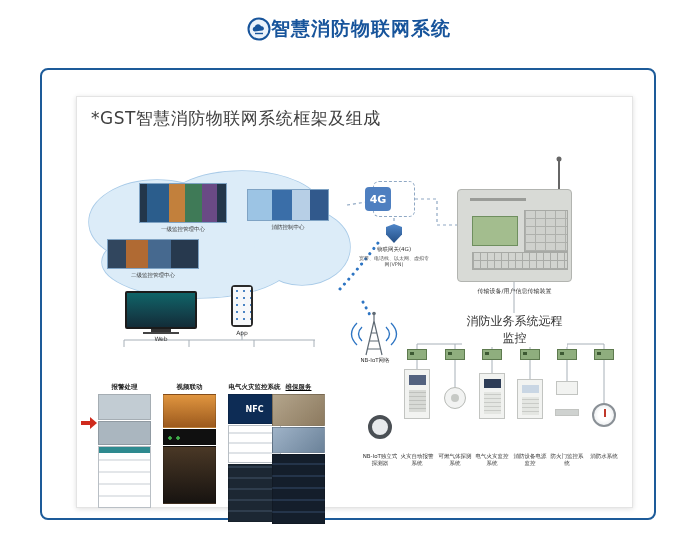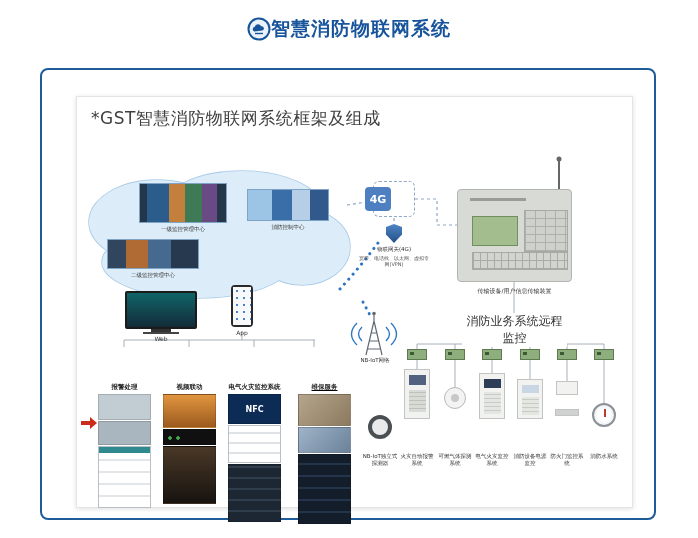--- a/index.html
+++ b/index.html
@@ -146,21 +146,21 @@
         <div class="pb" style="height:34px;background:linear-gradient(180deg,#e0953f,#9c5a1e);"></div>
         <div class="pb" style="height:16px;background:#101010;background-image:radial-gradient(circle at 6px 8px,#3fae4a 1.5px,transparent 2px),radial-gradient(circle at 14px 8px,#3fae4a 1.5px,transparent 2px);"></div>
         <div class="pb" style="height:58px;background:linear-gradient(180deg,#4a3826,#171310);"></div>
       </div>
       <div class="panel" style="left:150px;">
         <div class="panel-title">电气火灾监控系统</div>
         <div class="pb" style="height:30px;background:#0d2c55;color:#fff;font-size:8px;font-weight:bold;display:flex;align-items:center;justify-content:center;">NFC</div>
         <div class="pb" style="height:38px;background-color:#fff;background-image:repeating-linear-gradient(0deg,transparent 0 8px,#dfe3e7 8px 10px);border-color:#b9bfc5;"></div>
         <div class="pb" style="height:58px;background-color:#1c2733;background-image:repeating-linear-gradient(0deg,transparent 0 9px,#2f3d4d 9px 11px);"></div>
       </div>
-      <div class="panel" style="left:220px;text-decoration:underline;">
+      <div class="panel" style="left:194px;text-decoration:underline;">
         <div class="panel-title">维保服务</div>
         <div class="pb" style="height:32px;background:linear-gradient(135deg,#b4a58c,#8c7a5f);"></div>
         <div class="pb" style="height:26px;background:linear-gradient(135deg,#9fb3c8,#6b8299);"></div>
         <div class="pb" style="height:70px;background-color:#141e2b;background-image:repeating-linear-gradient(0deg,transparent 0 10px,#24344a 10px 12px);"></div>
       </div>
 
       <div class="arrow-body"></div>
       <div class="arrow-head"></div>
 
       <div class="gw-dash"></div>

